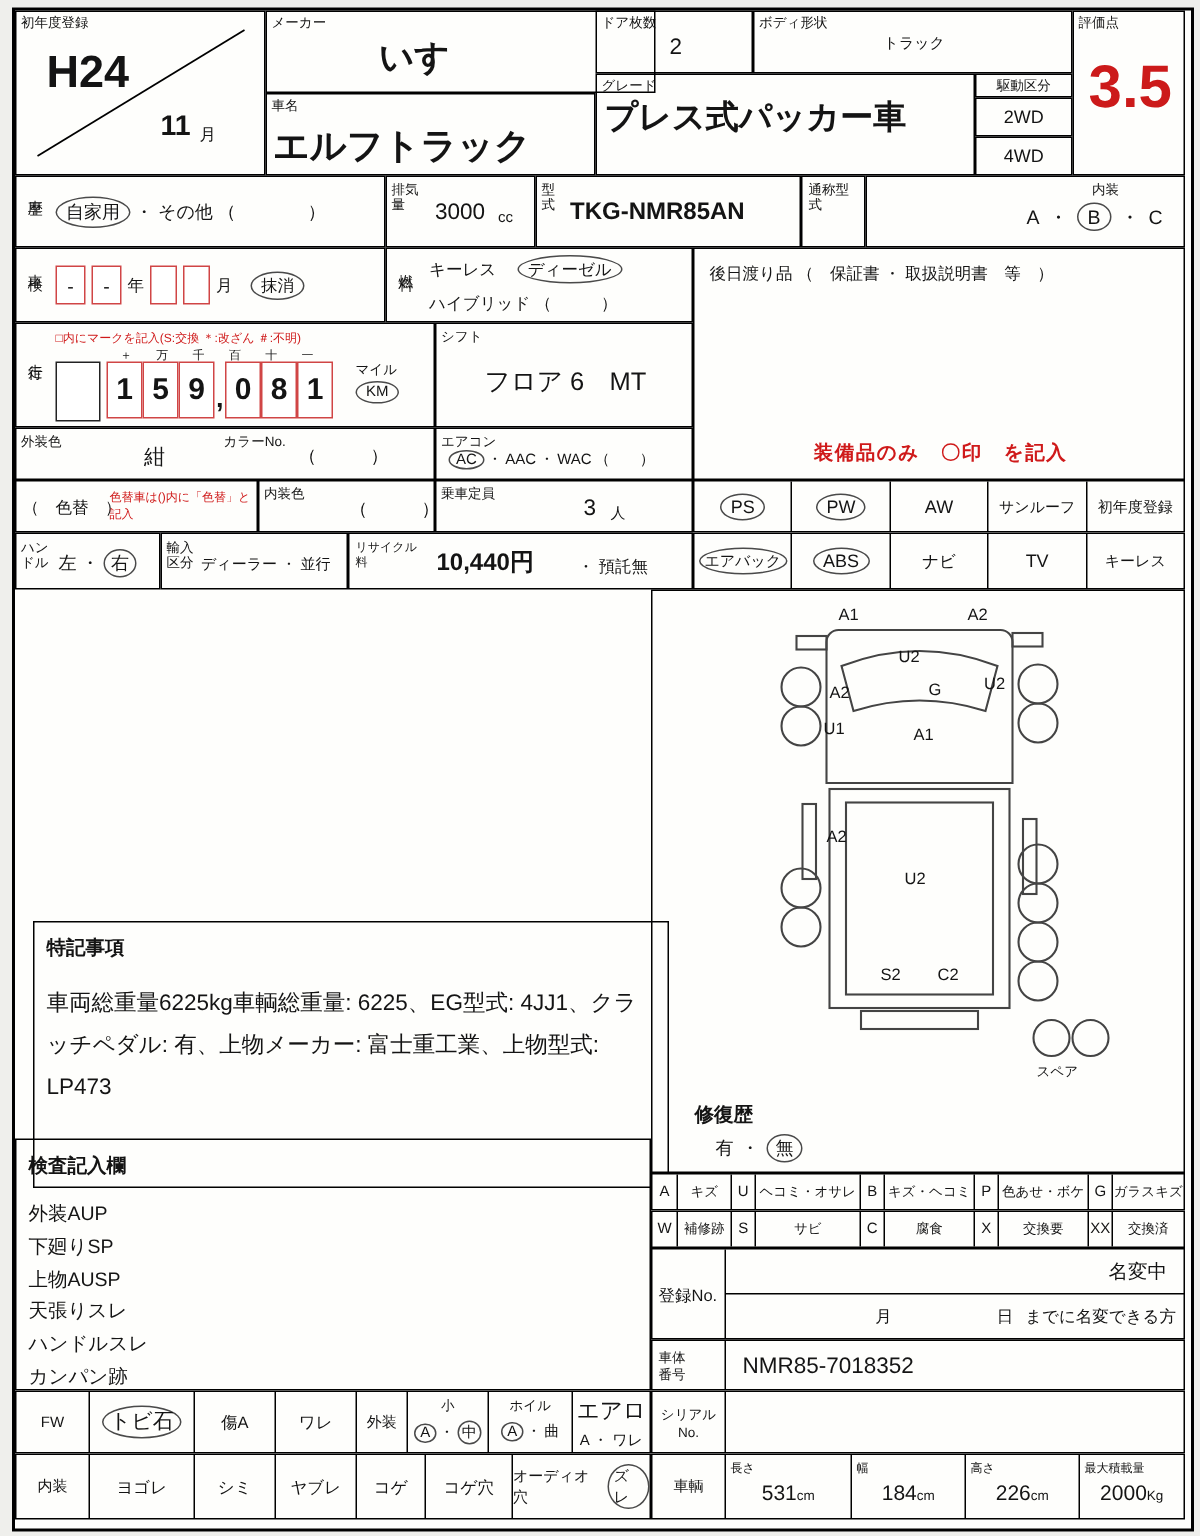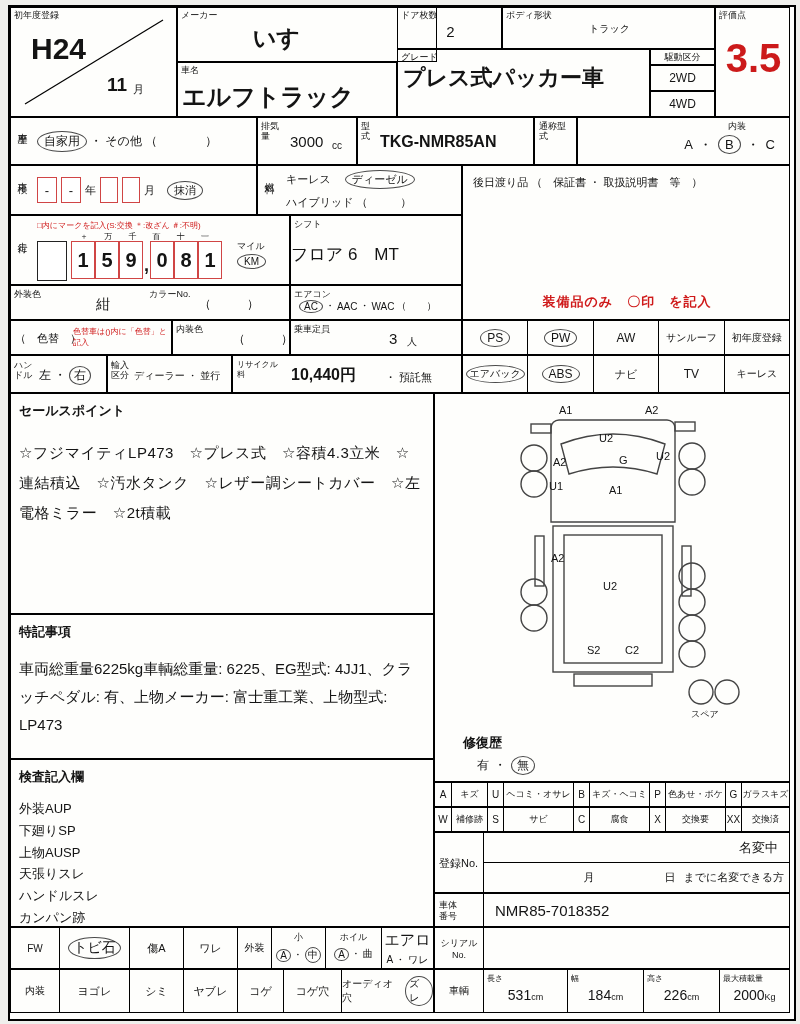--- a/index.html
+++ b/index.html
@@ -144,21 +144,21 @@
       <span class="rbox b" style="width:24px;height:38px;font-size:20px">0</span>
       <span class="rbox b" style="width:24px;height:38px;font-size:20px">8</span>
       <span class="rbox b" style="width:24px;height:38px;font-size:20px">1</span>
     </div>
     <div class="a" style="left:226px;top:24px;font-size:9px">マイル</div>
     <div class="a circ" style="left:226px;top:38px;font-size:10px">KM</div>
   </div>
 
   <div class="c" style="left:280px;top:208px;width:172px;height:70px">
     <div class="a lb" style="left:3px;top:3px">シフト</div>
-    <div class="a" style="left:0;top:27px;width:172px;text-align:left;font-size:17px">フロア 6　MT</div>
+    <div class="a" style="left:0;top:27px;width:172px;text-align:center;font-size:17px">フロア 6　MT</div>
   </div>
 
   <div class="c" style="left:0;top:278px;width:280px;height:35px">
     <div class="a lb" style="left:3px;top:3px">外装色</div>
     <div class="a" style="left:85px;top:10px;font-size:14px">紺</div>
     <div class="a lb" style="left:138px;top:3px">カラーNo.</div>
     <div class="a" style="left:188px;top:10px;font-size:12px">（　　　）</div>
   </div>
 
   <div class="c" style="left:280px;top:278px;width:172px;height:35px">
@@ -238,26 +238,22 @@
         <span>ナビ</span>
       </div>
     <div style="flex:1;font-size:12px">
         <span>TV</span>
       </div>
     <div style="flex:1;font-size:10px">
         <span>キーレス</span>
       </div>
   </div>
 
-  <div class="c" style="left:0;top:386px;width:424px;height:221px">
-    <div class="a b" style="left:8px;top:8px;font-size:13px">セールスポイント</div>
-    <div class="a" style="left:8px;top:44px;width:404px;font-size:15px;line-height:2.0;letter-spacing:0.5px">☆フジマイティLP473　☆プレス式　☆容積4.3立米　☆連結積込　☆汚水タンク　☆レザー調シートカバー　☆左電格ミラー　☆2t積載</div>
-  </div>
-
-  <div class="c" style="left:0;top:607px;width:424px;height:145px">
+
+  <div class="c" style="left:12px;top:607px;width:424px;height:178px">
     <div class="a b" style="left:8px;top:8px;font-size:13px">特記事項</div>
     <div class="a" style="left:8px;top:40px;width:404px;font-size:15px;line-height:1.85">車両総重量6225kg車輌総重量: 6225、EG型式: 4JJ1、クラッチペダル: 有、上物メーカー: 富士重工業、上物型式: LP473</div>
   </div>
 
   <div class="c" style="left:0;top:752px;width:424px;height:168px">
     <div class="a b" style="left:8px;top:8px;font-size:13px">検査記入欄</div>
     <div class="a" style="left:8px;top:38px;font-size:13px;line-height:1.68">
       <div>外装AUP</div>
       <div>下廻りSP</div>
       <div>上物AUSP</div>

